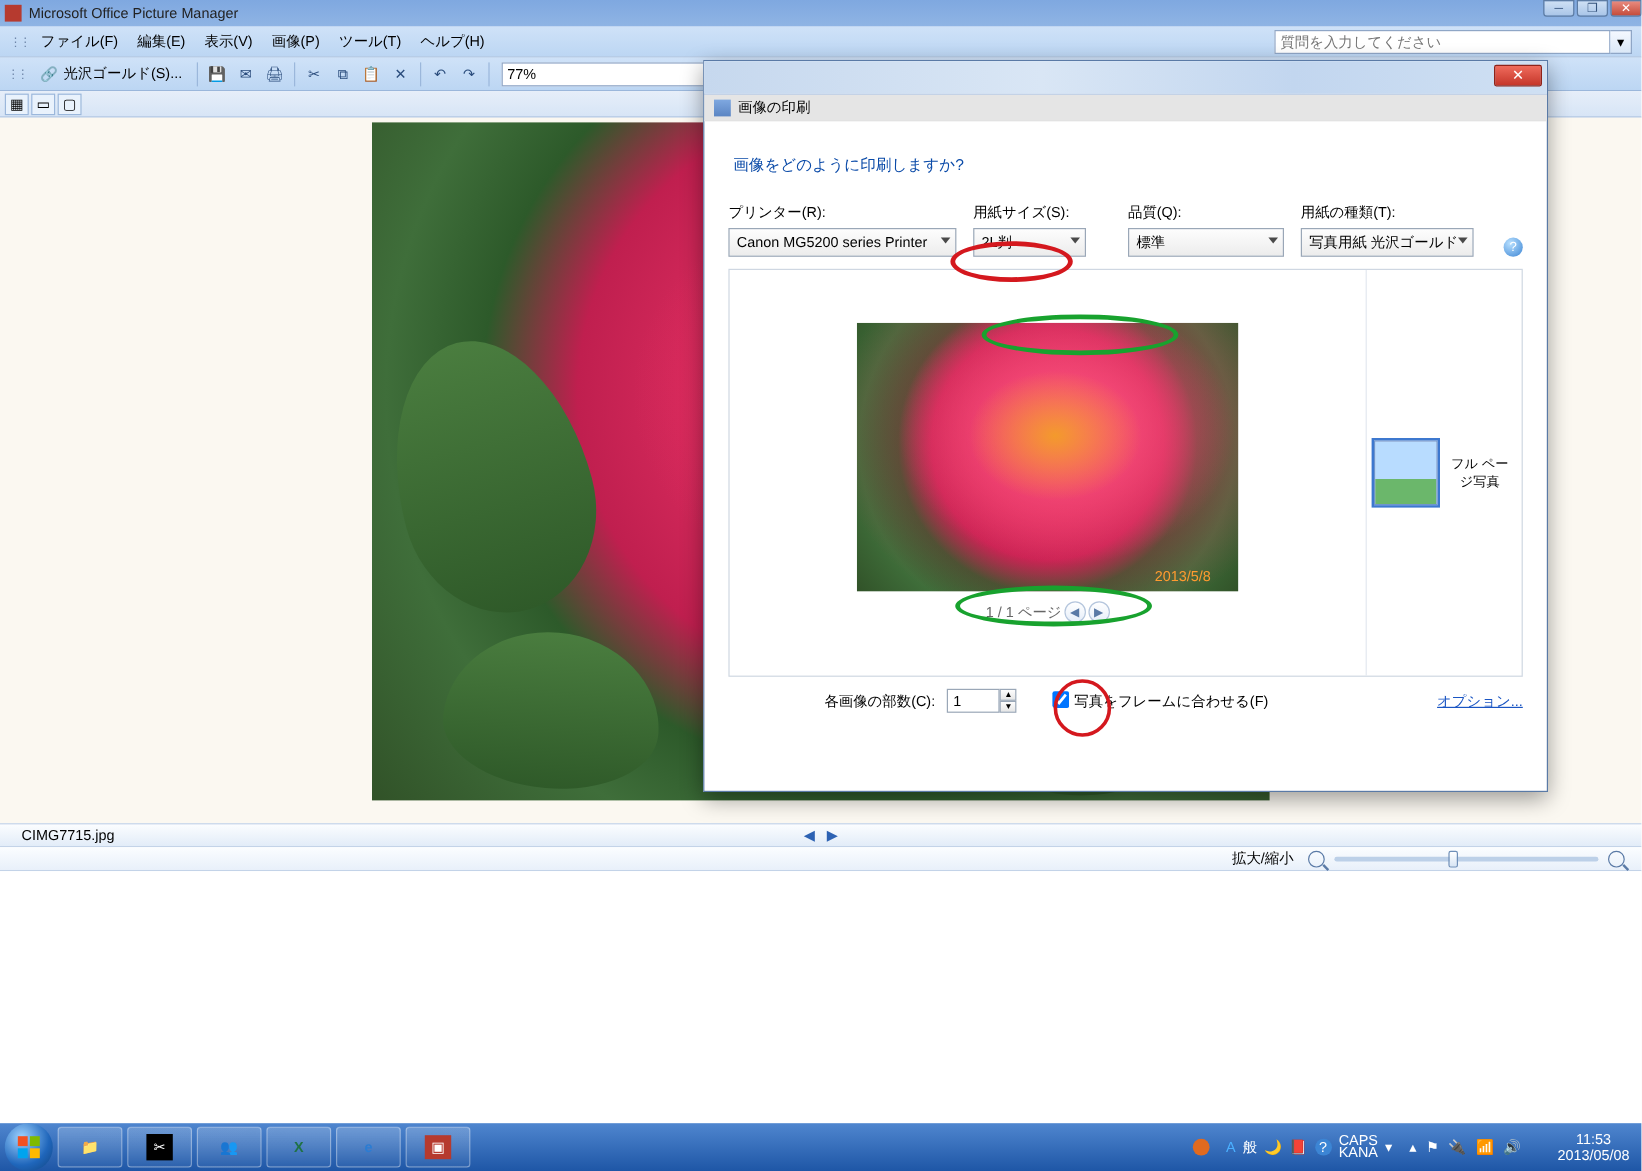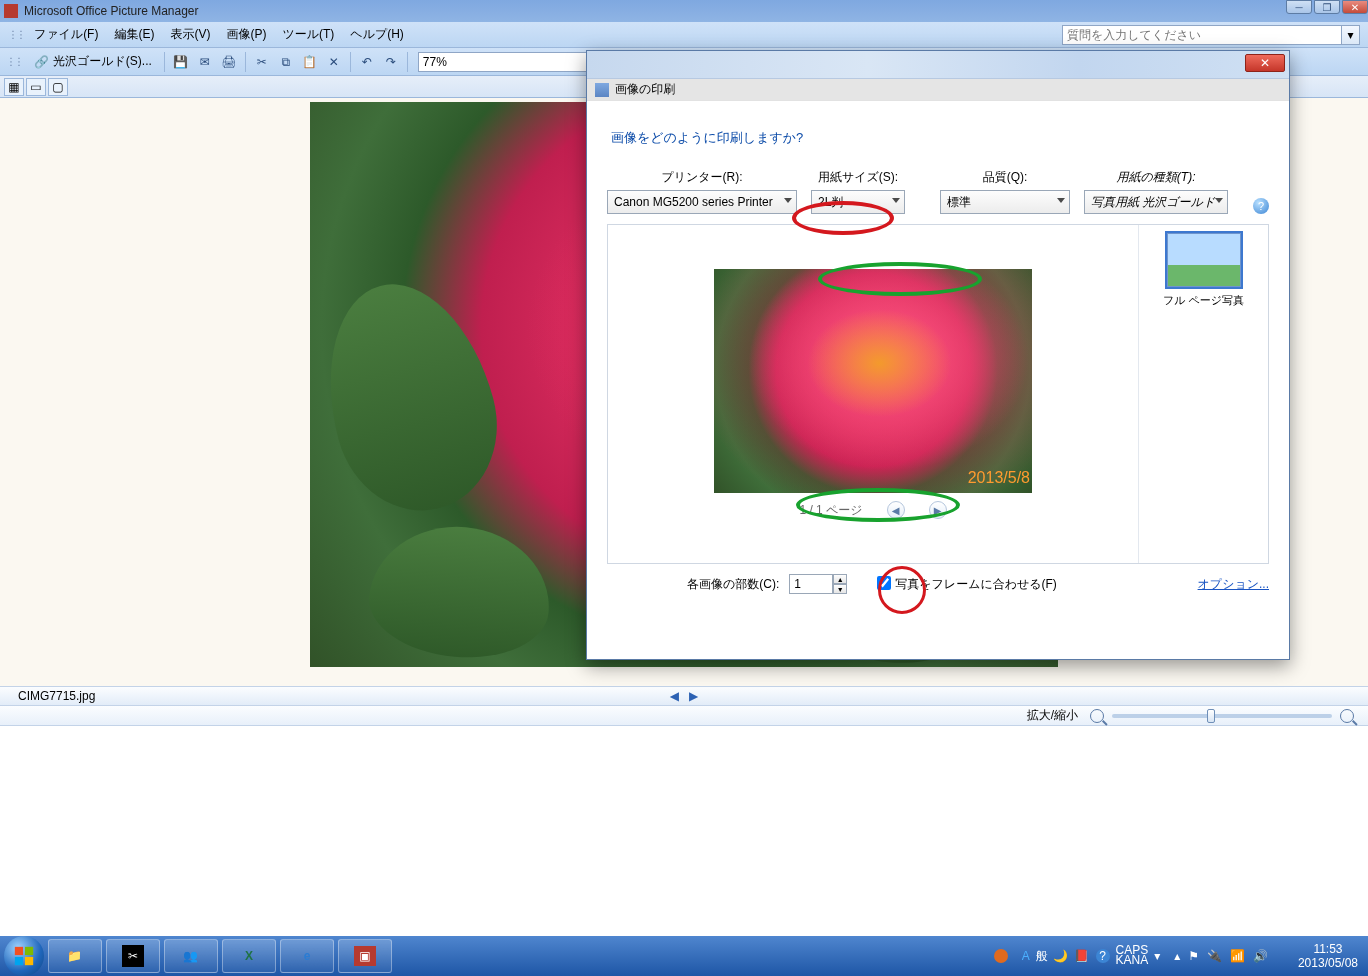--- a/index.html
+++ b/index.html
@@ -79,34 +79,34 @@
 
 .dialog-window{position:absolute;left:586px; top:50px; width:704px; height:610px; background:#fff; border:1px solid #5a7aa6; box-shadow:0 6px 18px rgba(0,0,0,.4); z-index:50;}
 .dialog-glass{height:28px;background:linear-gradient(#e6eef9,#d3e2f4);border-bottom:1px solid #b7c9e1; position:relative;}
 .dialog-glass .blur{position:absolute;inset:0;background:linear-gradient(90deg,#c6d8ee,#d9e6f5 40%,#c2d6ef 70%, #cfe0f3);filter:blur(0.3px);}
 .dialog-close{position:absolute;right:4px;top:3px;width:40px;height:18px;background:linear-gradient(#ef6b5c,#c5362a);border:1px solid #8e2319;border-radius:2px;display:flex;align-items:center;justify-content:center;color:#fff;cursor:pointer;z-index:2;}
 .dialog-titlebar{height:22px;background:#e5e5e5;border-bottom:1px solid #e2e2e2;display:flex;align-items:center;padding:0 8px;gap:6px;}
 .dialog-titlebar .dicon{width:14px;height:14px;background:linear-gradient(#7fa8e0,#5b85c3);}
 .dialog-body{padding:14px 20px 10px;}
 .dialog-question{color:#0a4aa8;font-size:13px;margin:14px 4px 22px;}
 .dialog-row{display:flex;gap:14px;align-items:flex-end;margin-bottom:10px;}
-.fieldblock{display:flex;flex-direction:column;gap:4px;text-align:center;}
+.fieldblock{display:flex;flex-direction:column;gap:4px;}
 .fieldblock label{font-size:12px;}
 .combo{height:24px;border:1px solid #9aa7b7;background:linear-gradient(#fdfdfd,#ececec);display:flex;align-items:center;padding:0 6px;position:relative;cursor:pointer;}
 .combo .arrow{position:absolute;right:4px;top:7px;border-left:4px solid transparent;border-right:4px solid transparent;border-top:5px solid #4a4a4a;}
 .helpicon{margin-left:auto; width:16px;height:16px;border-radius:50%;background:radial-gradient(circle at 35% 30%,#b8e0ff,#3c85d4);color:#fff;display:flex;align-items:center;justify-content:center;font-size:11px;cursor:pointer;}
 
 .preview-frame{border:1px solid #cfd7e2;height:340px;margin-top:6px;display:flex;position:relative;}
 .preview-left{flex:1;display:flex;flex-direction:column;align-items:center;justify-content:center;gap:8px;}
 .preview-img{width:318px;height:224px;position:relative;overflow:hidden;}
 .preview-img .flower-bg{background:radial-gradient(circle at 50% 45%,#e73a6a 0%,#d82b5d 28%,#c01f4f 48%,#2d5a2a 62%,#3f6e3a 78%,#315228 100%);}
-.preview-img .datestamp{position:absolute;right:2px;bottom:6px;color:#ff9b2f;font-size:16px;}
-.pager{display:flex;align-items:center;gap:24px;color:#666;text-align:right;}
+.preview-img .datestamp{position:absolute;right:23px;bottom:6px;color:#ff9b2f;font-size:12px;}
+.pager{display:flex;align-items:center;gap:2px;color:#666;text-align:right;}
 .pager-btn{width:18px;height:18px;border:1px solid #b5c6dd;border-radius:50%;background:linear-gradient(#fff,#e6eef9);display:flex;align-items:center;justify-content:center;color:#5a7aa6;cursor:pointer;font-size:10px;}
-.preview-right{width:130px;border-left:1px solid #e3e8ef;display:flex;flex-direction:column;align-items:center;padding:8px 6px;gap:6px;}
+.preview-right{width:130px;border-left:1px solid #e3e8ef;display:flex;align-items:center;padding:8px 6px;gap:6px;}
 .layout-thumb{width:74px;height:54px;border:1px solid #6f95cc;background:linear-gradient(#b8dcff 60%,#6bb76b 60%);position:relative;cursor:pointer;}
 .layout-thumb.selected{outline:2px solid #3d78cf;}
 .layout-label{font-size:11px;text-align:center;}
 
 .dialog-options{display:flex;align-items:center;gap:10px;margin-top:10px;}
 .copies-label{margin-left:80px;}
 .spinner{display:flex;}
 .spinner input{width:44px;height:20px;border:1px solid #9aa7b7;padding:0 4px;}
 .spin-btns{display:flex;flex-direction:column;}
 .spin-btns button{width:14px;height:10px;border:1px solid #9aa7b7;background:linear-gradient(#fdfdfd,#e6e6e6);font-size:7px;line-height:7px;padding:0;cursor:pointer;}
@@ -290,21 +290,21 @@
             <span class="arrow"></span>
         </div>
       </div>
       <div class="fieldblock" style="width:130px;margin-left:21px;">
         <label>品質(Q):</label>
         <div class="combo">
           <span>標準</span>
             <span class="arrow"></span>
         </div>
       </div>
-      <div class="fieldblock" style="width:144px;font-style:italic;">
+      <div class="fieldblock" style="width:144px;">
         <label>用紙の種類(T):</label>
         <div class="combo">
           <span>写真用紙 光沢ゴールド</span>
             <span class="arrow"></span>
         </div>
       </div>
       <div class="helpicon">?</div>
     </div>
 
     <div class="preview-frame">

